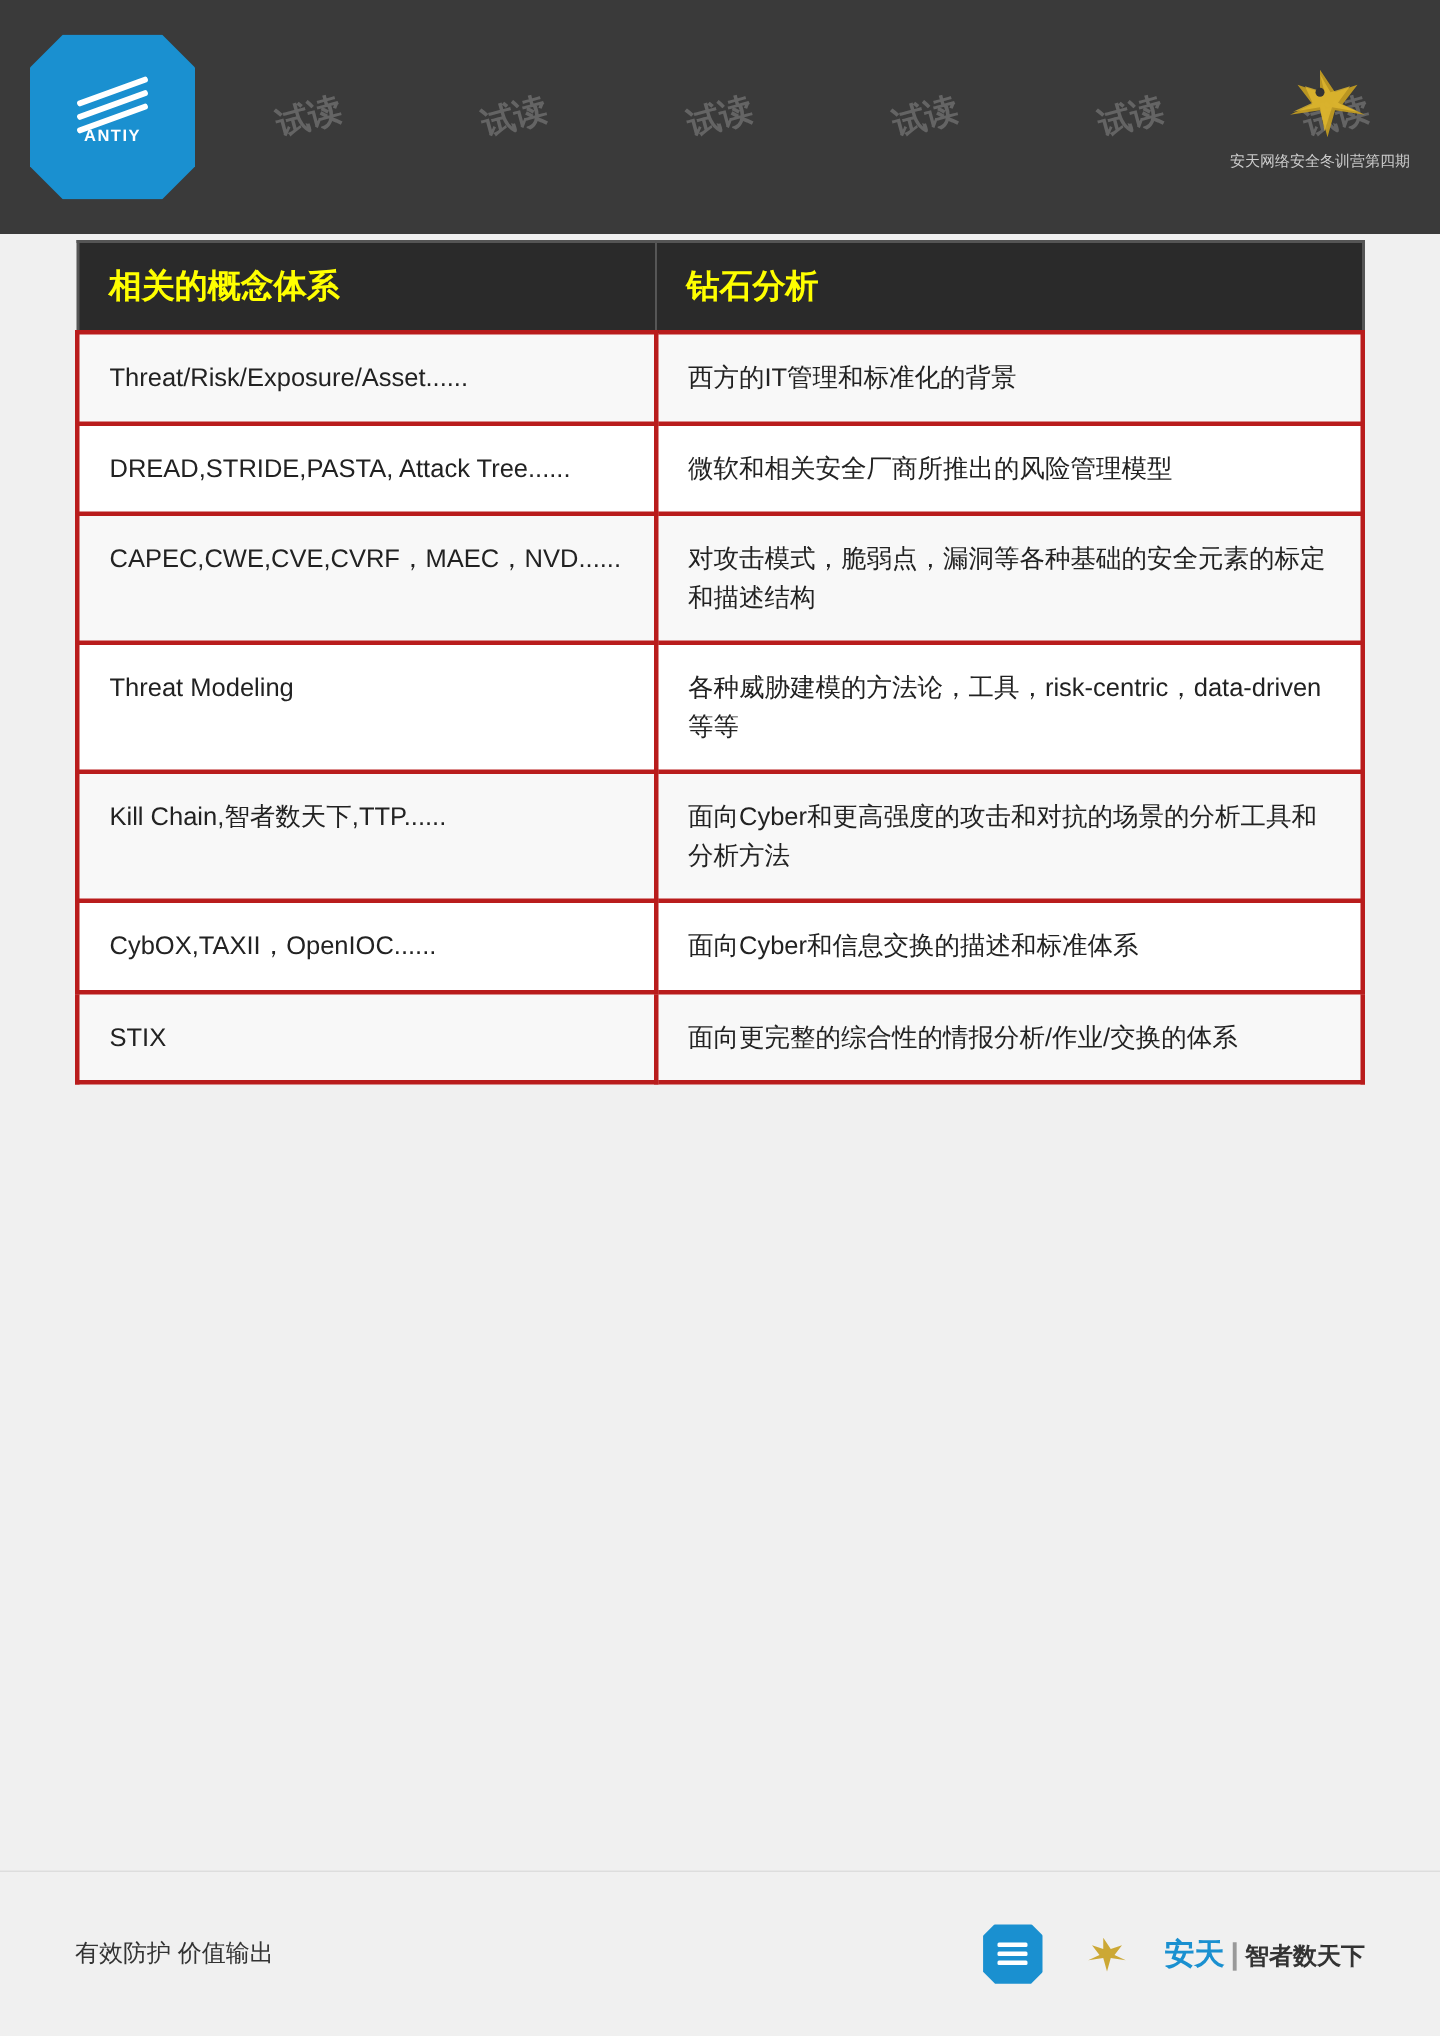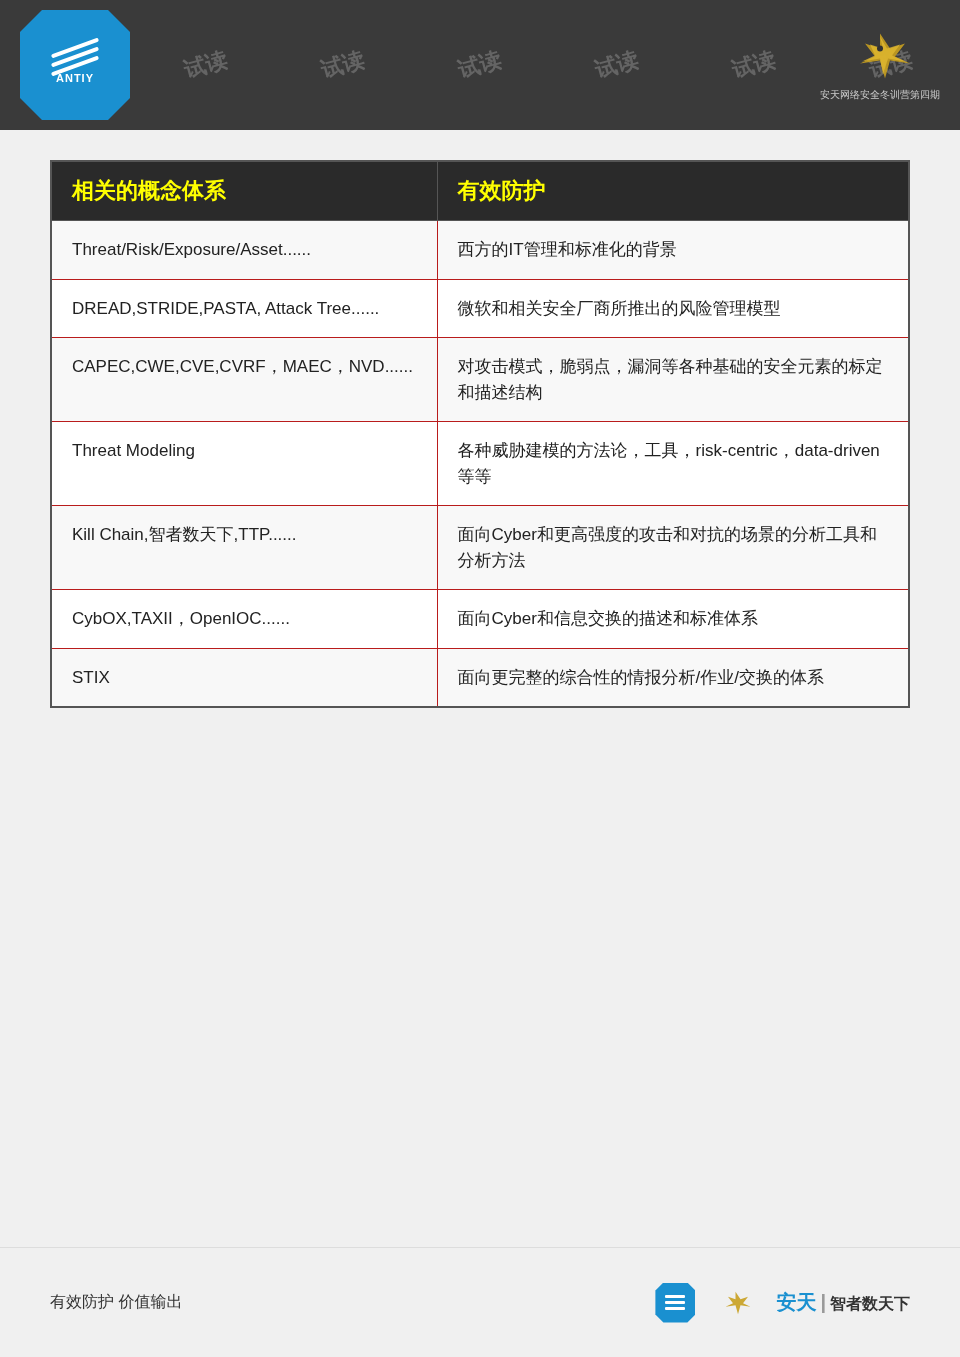--- a/index.html
+++ b/index.html
@@ -8,21 +8,21 @@
       height: 1357px;
       background: #f0f0f0;
       font-family: "Microsoft YaHei", "PingFang SC", Arial, sans-serif;
       position: relative;
       overflow: hidden;
     }
 
     
     .header {
       width: 100%;
-      height: 130px;
+      height: 156px;
       background: #3a3a3a;
       position: relative;
       display: flex;
       align-items: center;
       overflow: hidden;
     }
 
     .header-logo {
       width: 110px;
       height: 110px;
@@ -146,21 +146,21 @@
       font-weight: bold;
       padding: 14px 20px;
       text-align: left;
       border: 1px solid #555;
     }
 
     .table-body-row td {
       padding: 16px 20px;
       font-size: 17px;
       color: #222;
-      border: 1px solid #b91c1c;
+      border: 3px solid #b91c1c;
       background: white;
       vertical-align: top;
       line-height: 1.5;
     }
 
     .table-body-row:nth-child(odd) td {
       background: #f8f8f8;
     }
 
     .table-body-row:nth-child(even) td {
@@ -328,21 +328,21 @@
     <span class="body-wm-item">试读</span>
     <span class="body-wm-item">试读</span>
   </div>
 </div>
 
 <div class="main-content">
   <table class="data-table">
     <thead>
       <tr class="table-header-row">
         <th class="left-col">相关的概念体系</th>
-        <th class="right-col">有效防护</th>
+        <th class="right-col">钻石分析</th>
       </tr>
     </thead>
     <tbody id="table-body">
     <tr class="table-body-row">
           <td class="left-col">Threat/Risk/Exposure/Asset......</td>
           <td class="right-col">西方的IT管理和标准化的背景</td>
         </tr>
         <tr class="table-body-row">
           <td class="left-col">DREAD,STRIDE,PASTA, Attack Tree......</td>
           <td class="right-col">微软和相关安全厂商所推出的风险管理模型</td>

